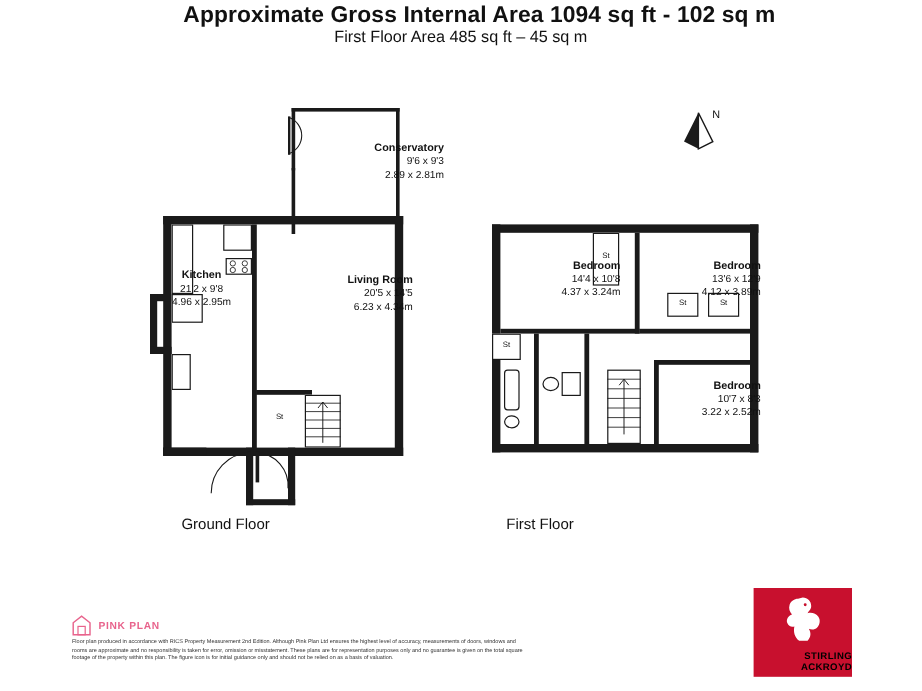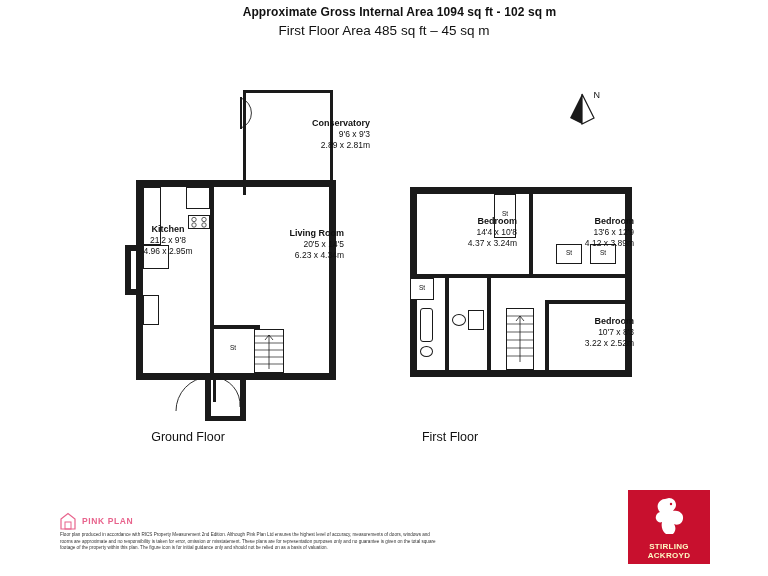--- a/index.html
+++ b/index.html
@@ -19,21 +19,21 @@
   
   .header {
     position: absolute;
     top: 0;
     left: 0;
     width: 768px;
     text-align: center;
     padding-top: 3px;
   }
   .header .line1 {
-    font-size: 12px;
+    font-size: 19px;
     font-weight: bold;
     letter-spacing: 0.1px;
     line-height: 19px;
     padding-left: 31px;
   }
   .header .line2,
   .header .line3 {
     font-size: 13.5px;
     line-height: 18px;
     font-weight: normal;
@@ -146,22 +146,22 @@
     line-height: 6.6px;
     color: #333;
   }
   .logo {
     position: absolute;
     left: 628px;
     top: 10px;
     width: 82px;
     height: 74px;
     background: #c8102e;
-    color: #fef9c3;
-    text-align: center;
+    color: #000000;
+    text-align: right;
   }
   .logo .brand {
     position: absolute;
     bottom: 4px;
     left: 0;
     width: 82px;
     font-size: 8px;
     font-weight: bold;
     line-height: 9px;
     letter-spacing: 0.3px;

